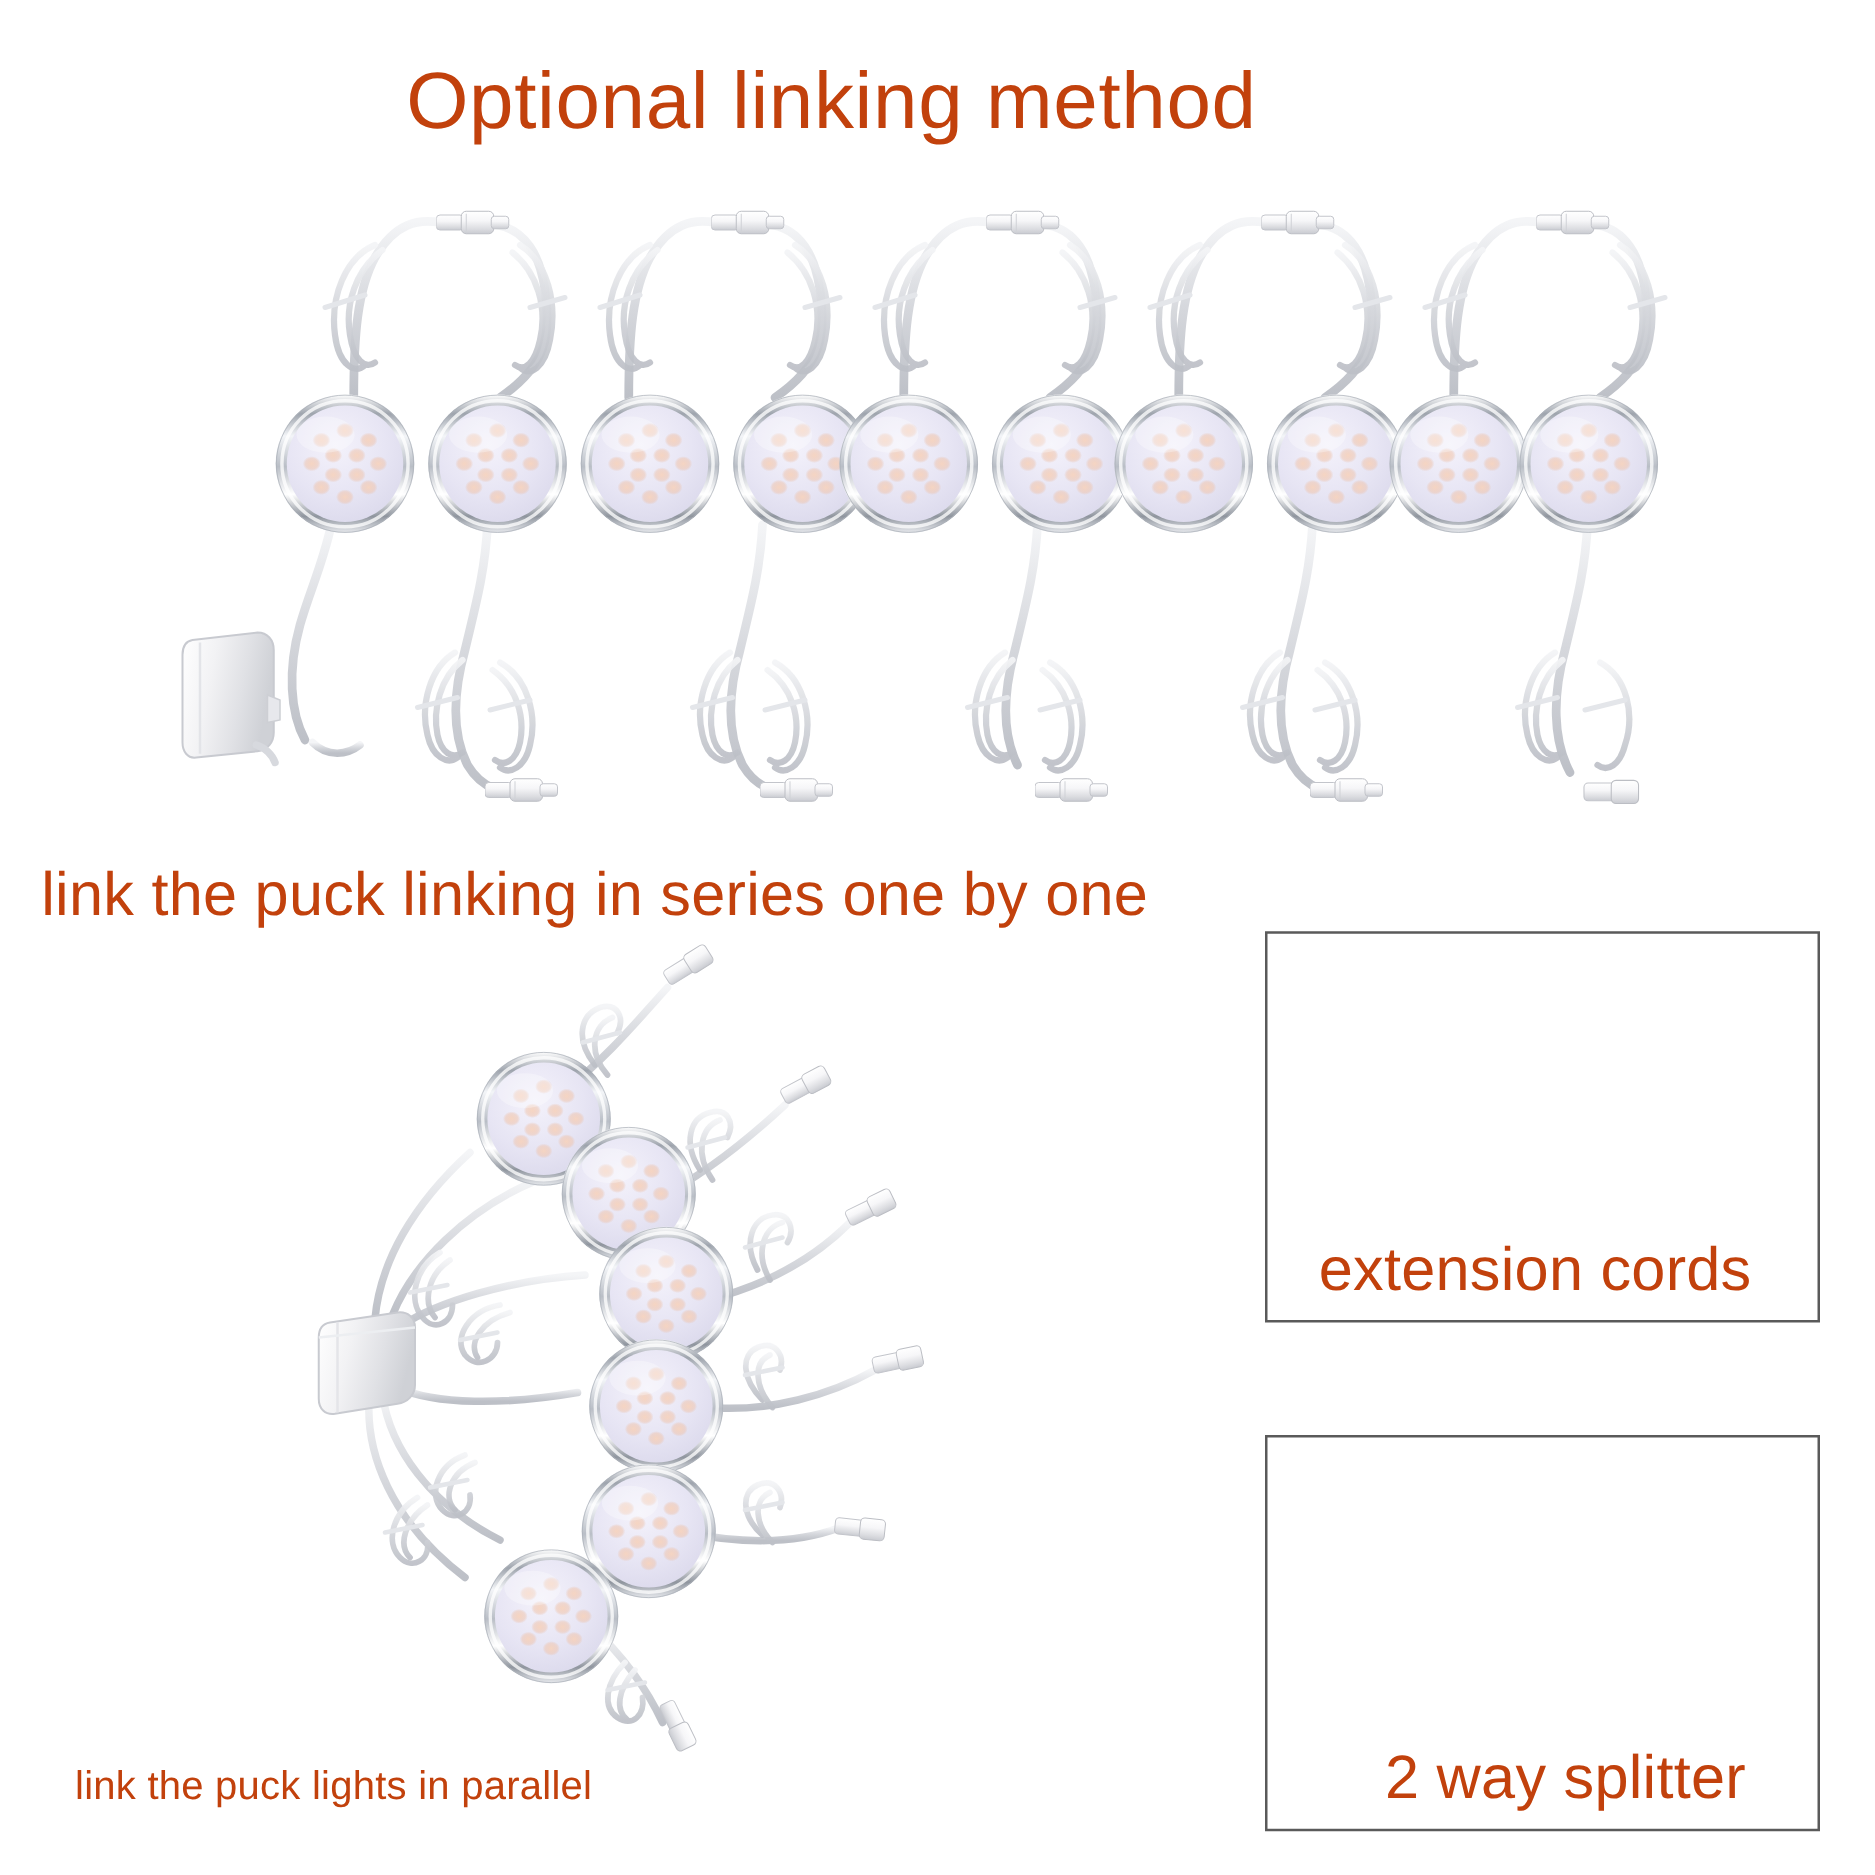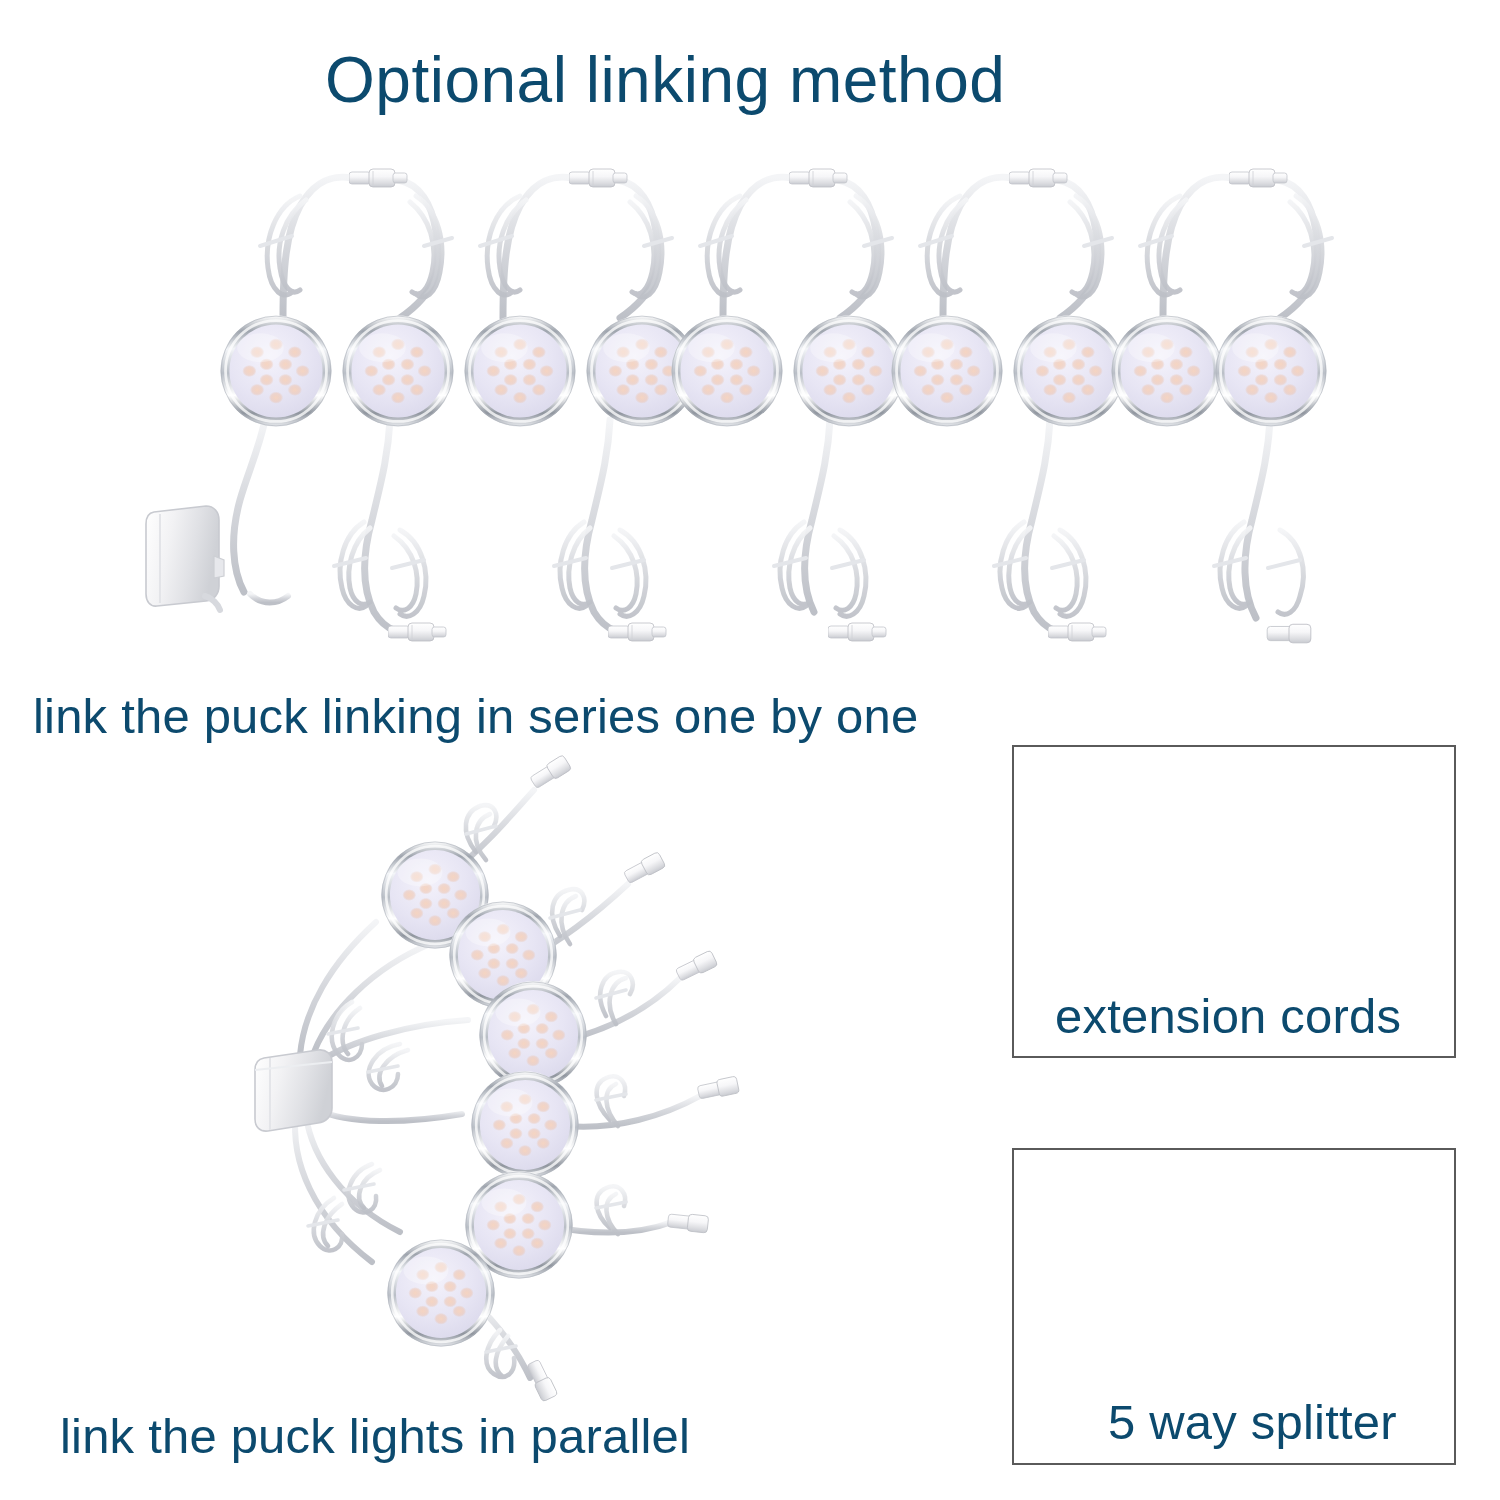--- a/index.html
+++ b/index.html
@@ -6,25 +6,25 @@
   html,body{margin:0;padding:0;background:#ffffff;}
   body{
     width:1500px;height:1500px;position:relative;overflow:hidden;
     font-family:"Liberation Sans","DejaVu Sans",sans-serif;
     background:#ffffff;
   }
   .stage{position:absolute;left:0;top:0;width:1500px;height:1500px;}
   svg.layer{position:absolute;left:0;top:0;width:1500px;height:1500px;pointer-events:none;}
 
   
-  .txt{position:absolute;color:#0c4a6e;white-space:nowrap;line-height:1;
+  .txt{position:absolute;color:#c2410c;white-space:nowrap;line-height:1;
        font-family:"Liberation Sans","DejaVu Sans",sans-serif;text-align:right;}
   #title{left:325px;top:48px;font-size:64px;letter-spacing:.5px;}
   #cap-series{left:33px;top:692px;font-size:49px;letter-spacing:.2px;}
-  #cap-parallel{left:60px;top:1412px;font-size:49px;letter-spacing:.2px;}
+  #cap-parallel{left:60px;top:1412px;font-size:32px;letter-spacing:.2px;}
   #lbl-cords{left:1055px;top:992px;font-size:49px;letter-spacing:.2px;}
   #lbl-splitter{left:1108px;top:1398px;font-size:49px;letter-spacing:.2px;}
 
   
   .panel{position:absolute;border:2px solid #5a5a5a;background:#ffffff;box-sizing:border-box;}
   #panel-cords{left:1012px;top:745px;width:444px;height:313px;}
   #panel-splitter{left:1012px;top:1148px;width:444px;height:317px;}
 </style>
 </head>
 <body>
@@ -474,15 +474,15 @@
   <div class="txt" id="cap-series">link the puck linking in series one by one</div>
 
   <div class="txt" id="cap-parallel">link the puck lights in parallel</div>
 
   <div class="panel" id="panel-cords"></div>
 
   <div class="txt" id="lbl-cords">extension cords</div>
 
   <div class="panel" id="panel-splitter"></div>
 
-  <div class="txt" id="lbl-splitter">5 way splitter</div>
+  <div class="txt" id="lbl-splitter">2 way splitter</div>
 
 </div>
 
 </body></html>

